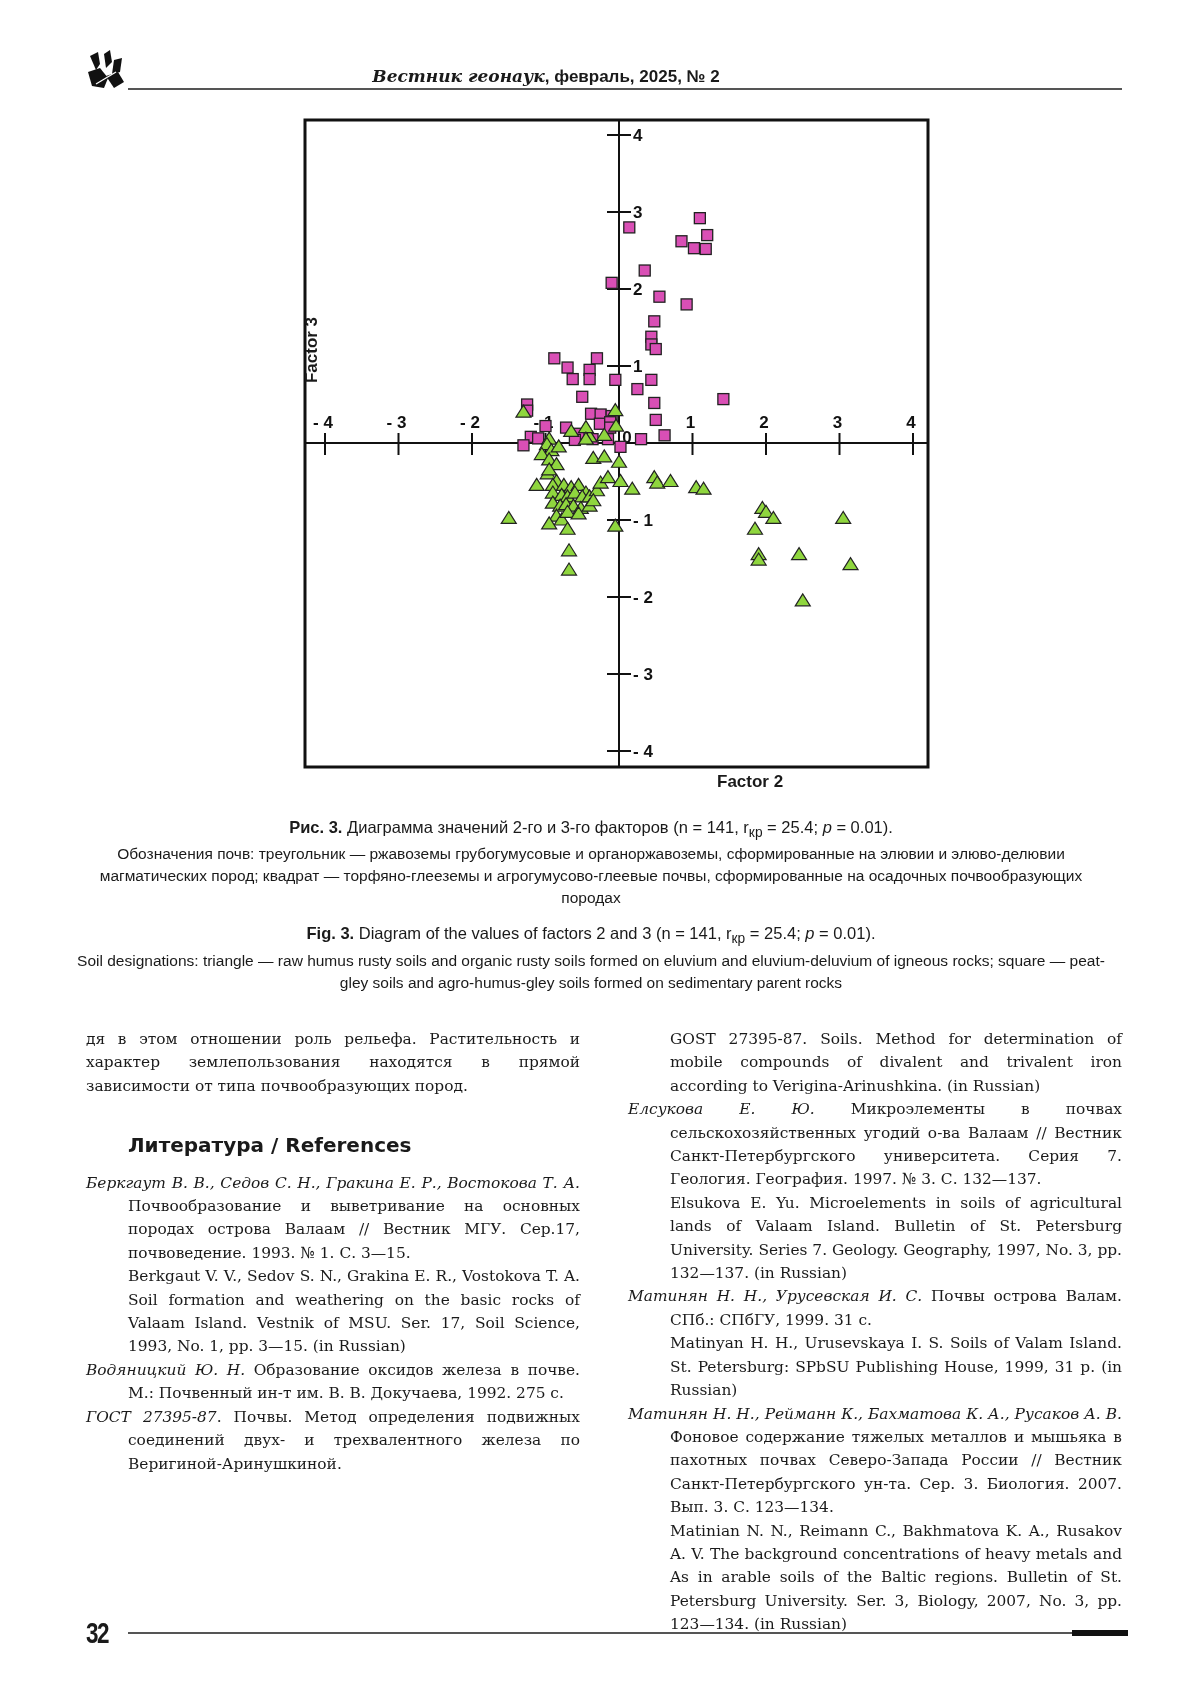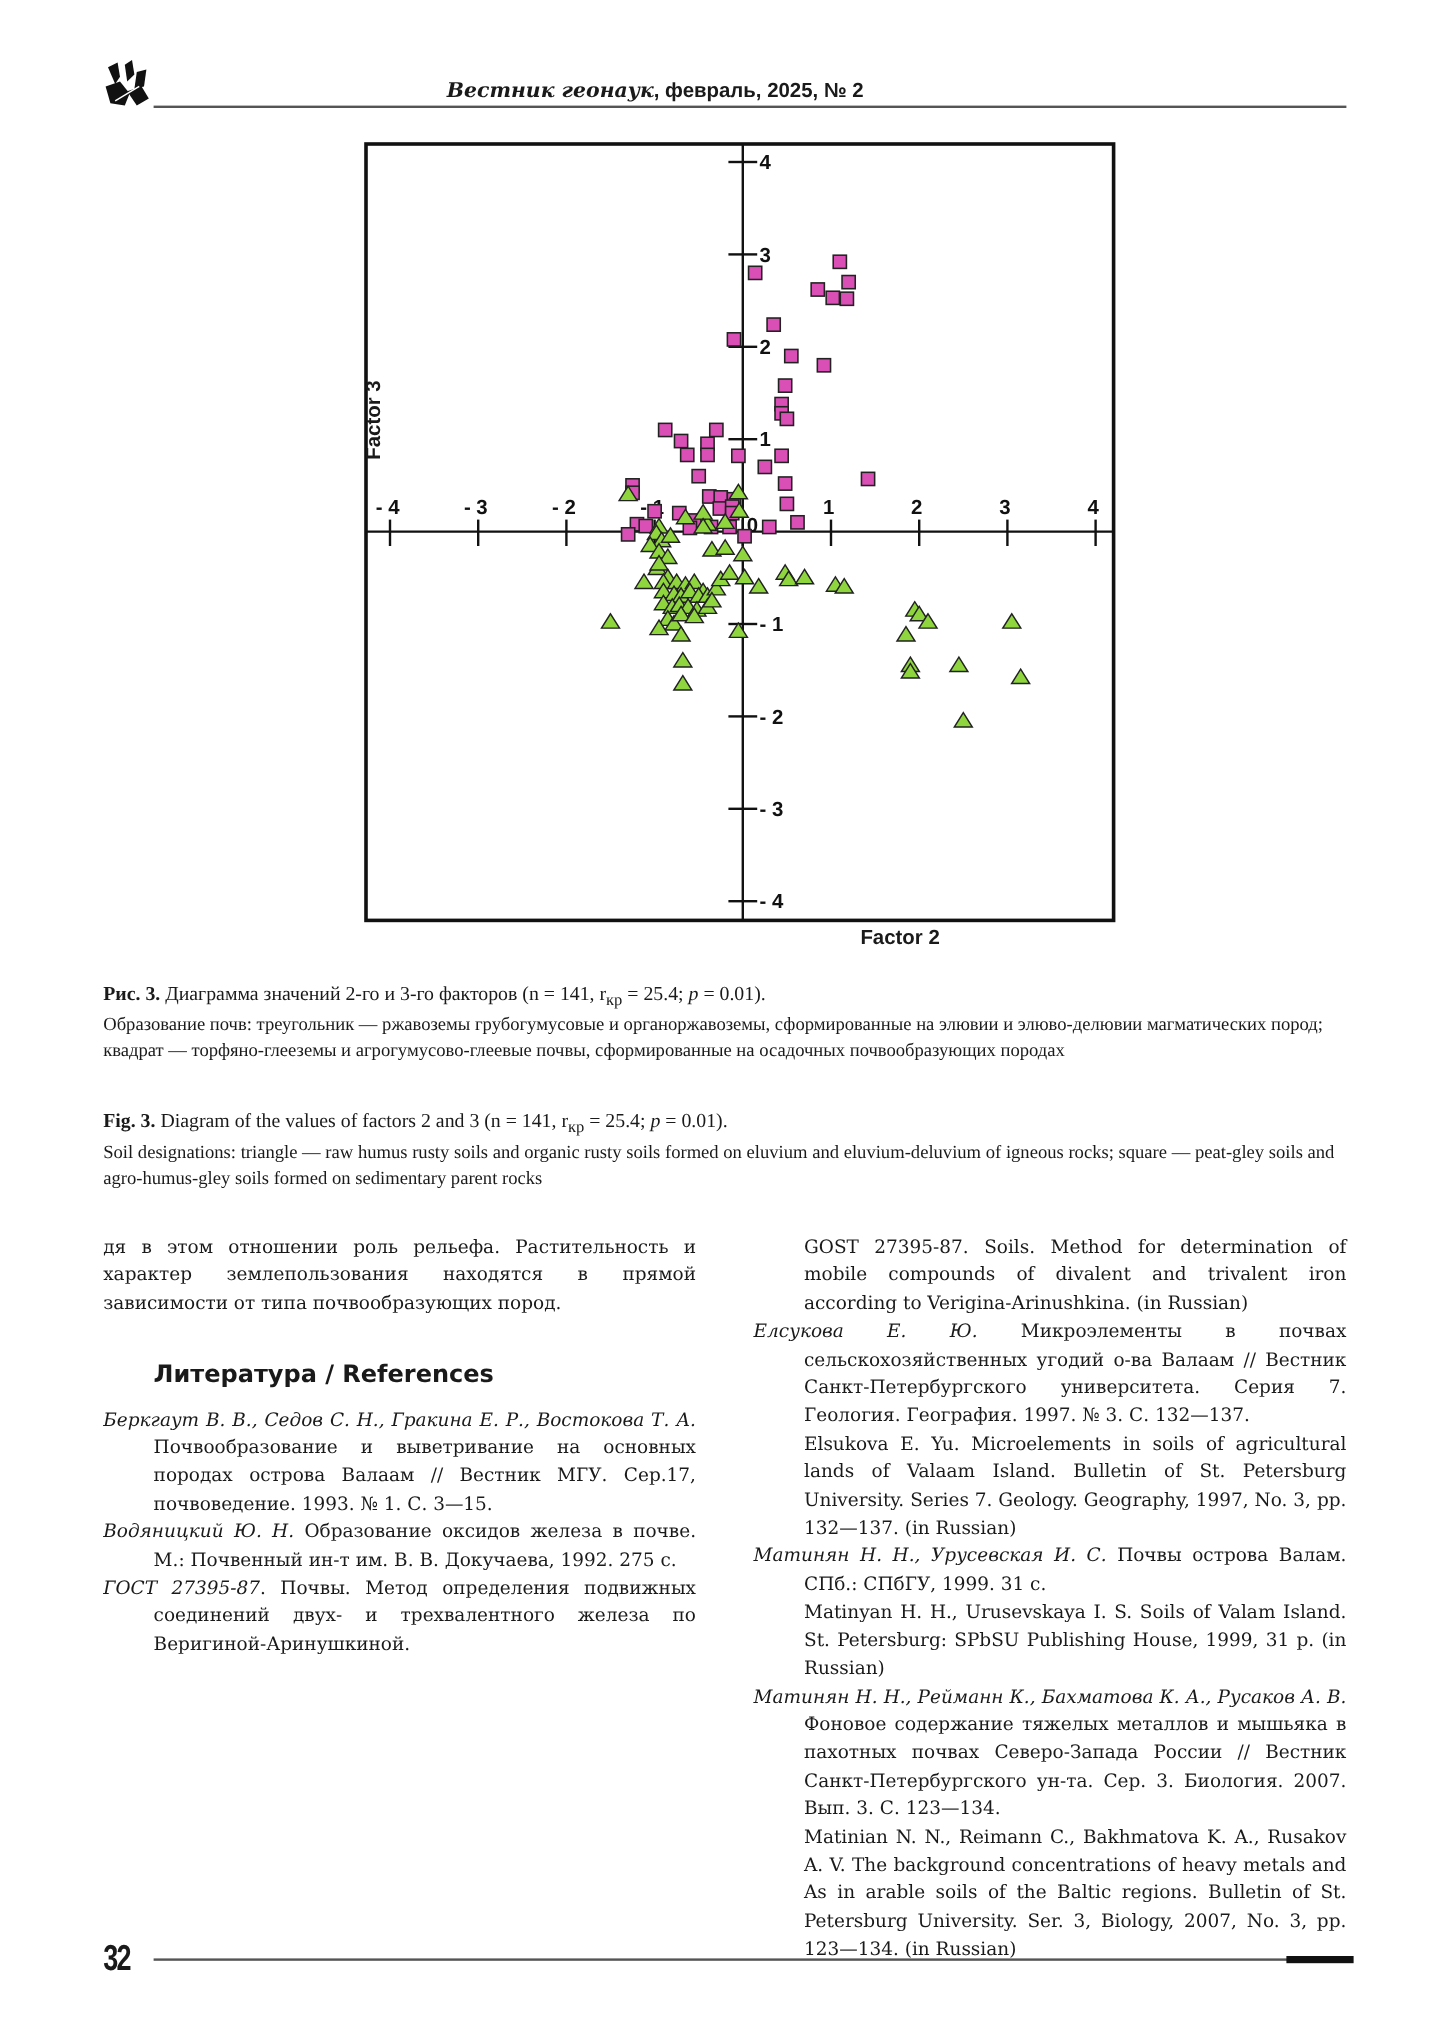--- a/index.html
+++ b/index.html
@@ -12,21 +12,21 @@
   .header-title .journal { font-style: italic; font-family: "DejaVu Serif", serif; font-weight: bold; }
   .header-rule { position: absolute; left: 128px; right: 78px; top: 88px; height: 2px; background: #555; }
 
   
   .figure { position: absolute; left: 0; top: 0; width: 1200px; height: 800px; }
   .figure svg { position: absolute; left: 0; top: 0; }
   .y-axis-title { position: absolute; left: 262px; top: 340px; transform: rotate(-90deg); transform-origin: center; font-size: 17px; font-weight: bold; width: 100px; text-align: center; }
   .x-axis-title { position: absolute; left: 717px; top: 772px; font-size: 17px; font-weight: bold; }
 
   
-  .caption { position: absolute; left: 86px; width: 1030px; text-align: left; font-family: Liberation Serif, serif; }
+  .caption { position: absolute; left: 76px; width: 1030px; text-align: center; font-family: Liberation Sans, sans-serif; }
   .cap-title { font-size: 16.5px; }
   .cap-title b { font-weight: bold; }
   .cap-note { font-size: 15.5px; line-height: 22px; }
   .cap-ru-title { top: 818px; }
   .cap-ru-note { top: 843px; }
   .cap-en-title { top: 924px; }
   .cap-en-note { top: 950px; }
 
   
   .col { position: absolute; font-family: "DejaVu Serif", "Liberation Serif", serif; font-size: 15.4px; line-height: 23.4px; text-align: justify; }
@@ -219,32 +219,33 @@
       <polygon points="850.525,557.66 843.025,569.66 858.025,569.66" fill="#8fd63e" stroke="#222222" stroke-width="1.2"></polygon>
       <polygon points="802.75,593.85 795.25,605.85 810.25,605.85" fill="#8fd63e" stroke="#222222" stroke-width="1.2"></polygon>
     </svg>
   <div class="y-axis-title sans">Factor 3</div>
   <div class="x-axis-title sans">Factor 2</div>
 </div>
 
 <div class="caption cap-ru-title cap-title">
   <b>Рис. 3.</b><span> Диаграмма значений 2-го и 3-го факторов (n = 141, r</span><sub>кр</sub><span> = 25.4; </span><i>p</i><span> = 0.01).</span>
 </div>
-<div class="caption cap-ru-note cap-note">Образование почв: треугольник — ржавоземы грубогумусовые и органоржавоземы, сформированные на элювии и элюво-делювии магматических пород; квадрат — торфяно-глееземы и агрогумусово-глеевые почвы, сформированные на осадочных почвообразующих породах</div>
+<div class="caption cap-ru-note cap-note">Обозначения почв: треугольник — ржавоземы грубогумусовые и органоржавоземы, сформированные на элювии и элюво-делювии магматических пород; квадрат — торфяно-глееземы и агрогумусово-глеевые почвы, сформированные на осадочных почвообразующих породах</div>
 
 <div class="caption cap-en-title cap-title">
   <b>Fig. 3.</b><span> Diagram of the values of factors 2 and 3 (n = 141, r</span><sub>кр</sub><span> = 25.4; </span><i>p</i><span> = 0.01).</span>
 </div>
 <div class="caption cap-en-note cap-note">Soil designations: triangle — raw humus rusty soils and organic rusty soils formed on eluvium and eluvium-deluvium of igneous rocks; square — peat-gley soils and agro-humus-gley soils formed on sedimentary parent rocks</div>
 
 <div class="col col-left">
   <p class="para">дя в этом отношении роль рельефа. Растительность и характер землепользования находятся в прямой зависимости от типа почвообразующих пород.</p>
   <div class="refs-heading">Литература / References</div>
   <div id="refs-left">
       <p class="ref"><span class="authors">Беркгаут В. В., Седов С. Н., Гракина Е. Р., Востокова Т. А.</span><span> Почвообразование и выветривание на основных породах острова Валаам // Вестник МГУ. Сер.17, почвоведение. 1993. № 1. С. 3—15.</span></p>
+      <p class="ref-cont">Berkgaut V. V., Sedov S. N., Grakina E. R., Vostokova T. A. Soil formation and weathering on the basic rocks of Valaam Island. Vestnik of MSU. Ser. 17, Soil Science, 1993, No. 1, pp. 3—15. (in Russian)</p>
       <p class="ref"><span class="authors">Водяницкий Ю. Н.</span><span> Образование оксидов железа в почве. М.: Почвенный ин-т им. В. В. Докучаева, 1992. 275 с.</span></p>
       <p class="ref"><span class="authors">ГОСТ 27395-87</span><span>. Почвы. Метод определения подвижных соединений двух- и трехвалентного железа по Веригиной-Аринушкиной.</span></p>
     </div>
 </div>
 
 <div class="col col-right">
   <div id="refs-right">
       <p class="ref-cont">GOST 27395-87. Soils. Method for determination of mobile compounds of divalent and trivalent iron according to Verigina-Arinushkina. (in Russian)</p>
       <p class="ref"><span class="authors">Елсукова Е. Ю.</span><span> Микроэлементы в почвах сельскохозяйственных угодий о-ва Валаам // Вестник Санкт-Петербургского университета. Серия 7. Геология. География. 1997. № 3. С. 132—137.</span></p>
       <p class="ref-cont">Elsukova E. Yu. Microelements in soils of agricultural lands of Valaam Island. Bulletin of St. Petersburg University. Series 7. Geology. Geography, 1997, No. 3, pp.  132—137. (in Russian)</p>

